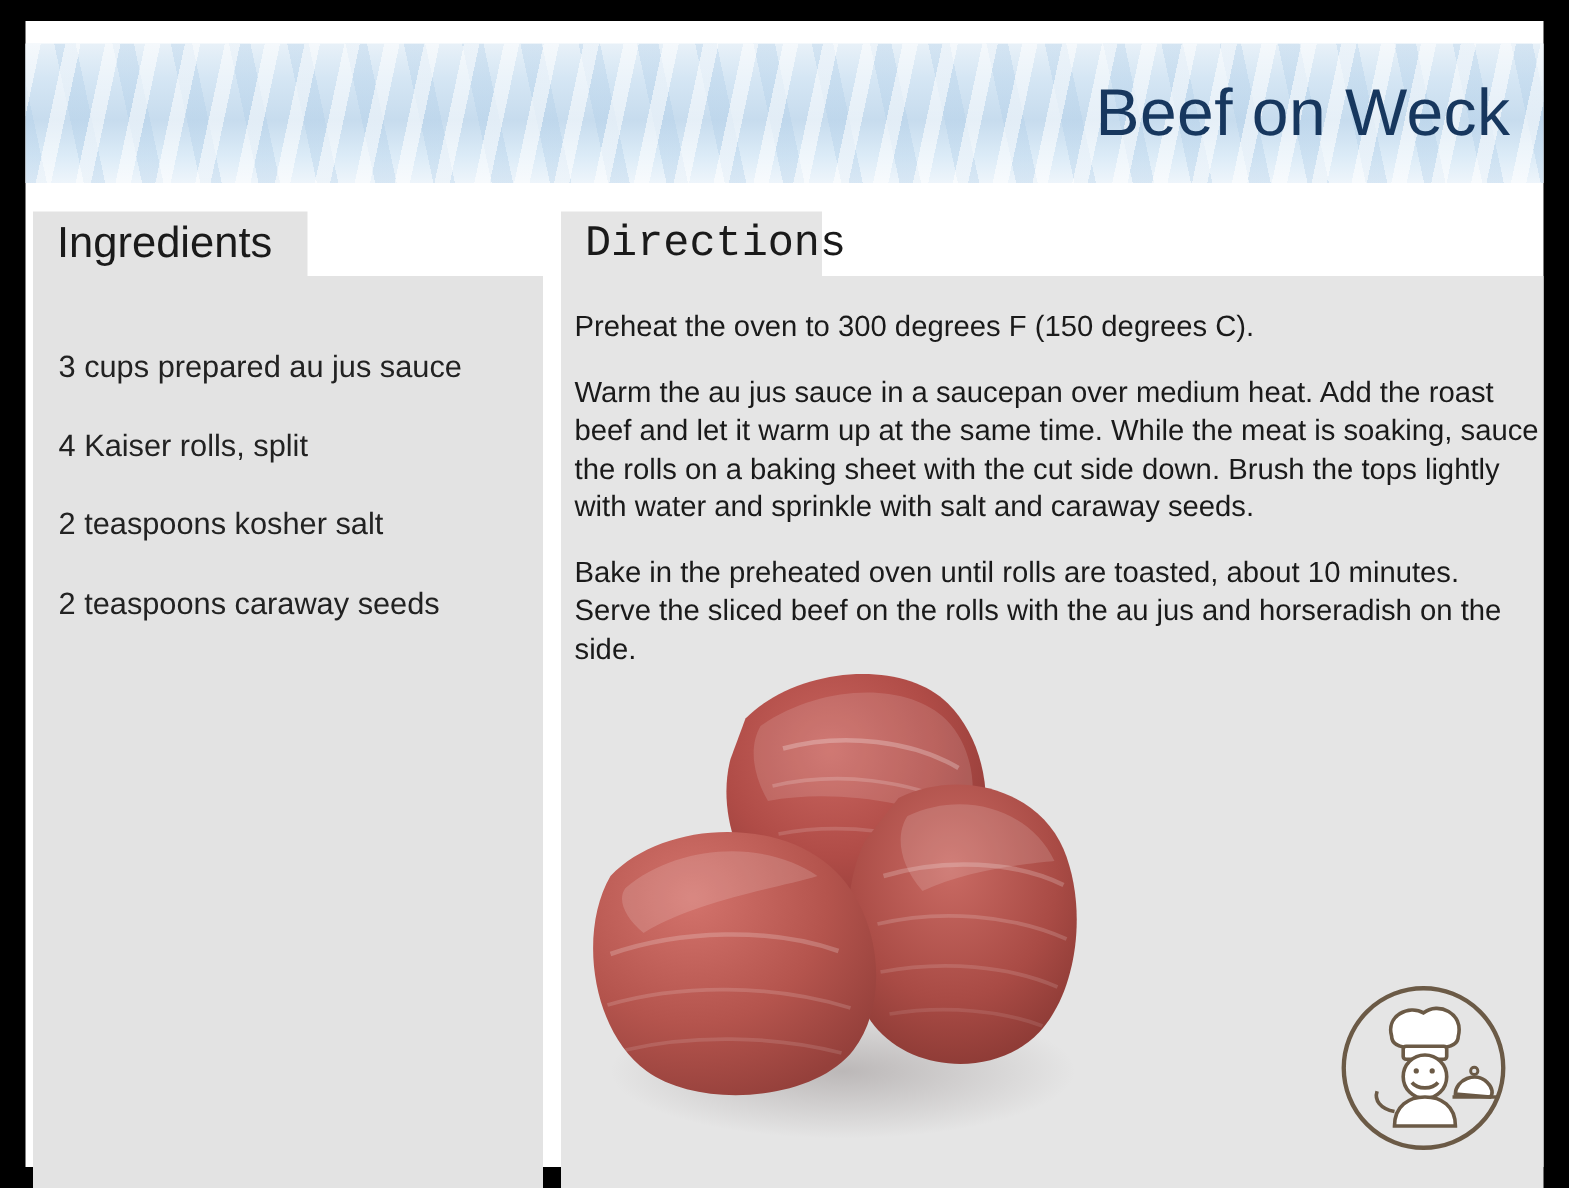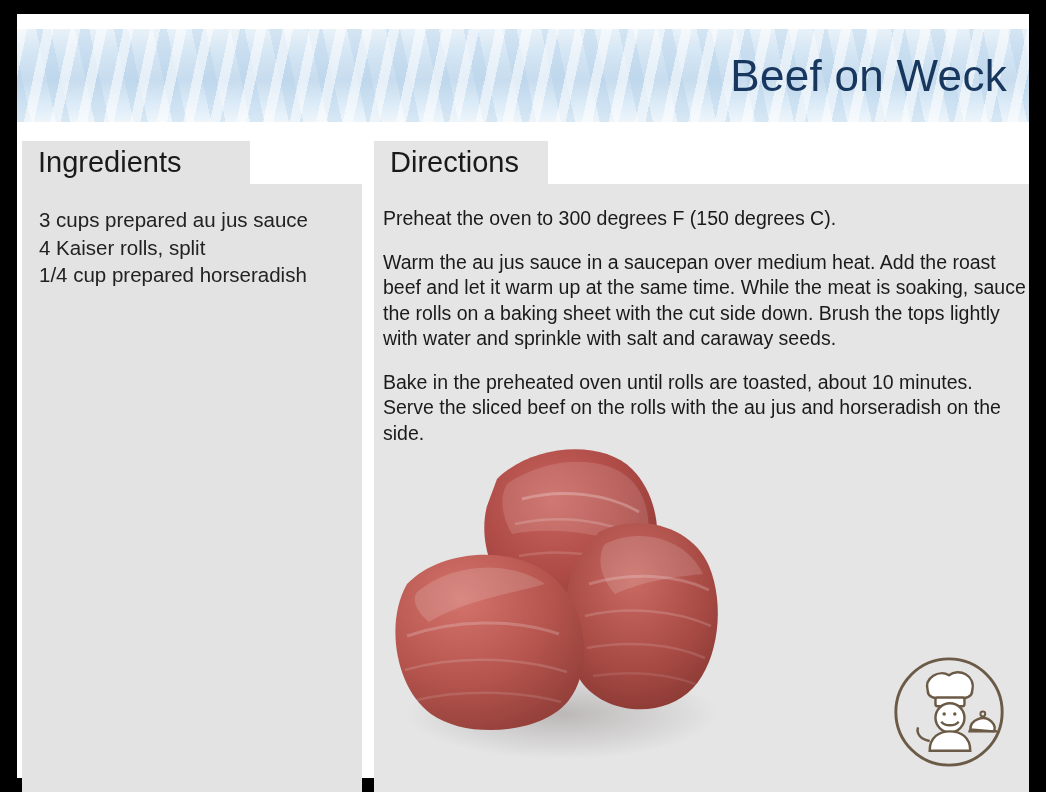--- a/index.html
+++ b/index.html
@@ -89,39 +89,40 @@
     line-height: 43px;
     font-size: 29px;
     color: #1a1a1a;
     padding-left: 16px;
     box-sizing: border-box;
     white-space: nowrap;
   }
   .hdr-ingredients {
     left: 5px;
     top: 127px;
-    width: 228px;
+    width: 183px;
   }
   .hdr-directions {
     left: 357px;
     top: 127px;
     width: 174px;
     background: #e5e5e5;
+    font-family: Liberation Mono, monospace;
   }
 
   .ingredients-list {
     position: absolute;
     left: 22px;
     top: 192px;
     width: 320px;
     font-size: 20.5px;
     line-height: 27.5px;
     color: #222222;
   }
-  .ingredients-list div { white-space: nowrap; }
+  .ingredients-list div { white-space: nowrap; margin-top: 25px; }
 
   .directions-body {
     position: absolute;
     left: 366px;
     top: 192px;
     width: 645px;
     font-size: 19.5px;
     line-height: 25.5px;
     color: #1a1a1a;
   }
@@ -157,21 +158,22 @@
 
     <div class="title-banner">
       <div class="title-text">Beef on Weck</div>
     </div>
 
     <div class="col col-ingredients"></div>
     <div class="col-header hdr-ingredients">Ingredients</div>
     <div class="ingredients-list">
       <div>3 cups prepared au jus sauce</div>
       <div>4 Kaiser rolls, split</div>
-      <div>1/4 cup prepared horseradish</div>
+      <div>2 teaspoons kosher salt</div>
+      <div>2 teaspoons caraway seeds</div>
     </div>
 
     <div class="col col-directions"></div>
     <div class="col-header hdr-directions">Directions</div>
     <div class="directions-body">
       <p>Preheat the oven to 300 degrees F (150 degrees C).</p>
       <p>Warm the au jus sauce in a saucepan over medium heat. Add the roast beef and let it warm up at the same time. While the meat is soaking, sauce the rolls on a baking sheet with the cut side down. Brush the tops lightly with water and sprinkle with salt and caraway seeds.</p>
       <p>Bake in the preheated oven until rolls are toasted, about 10 minutes. Serve the sliced beef on the rolls with the au jus and horseradish on the side.</p>
     </div>
 

